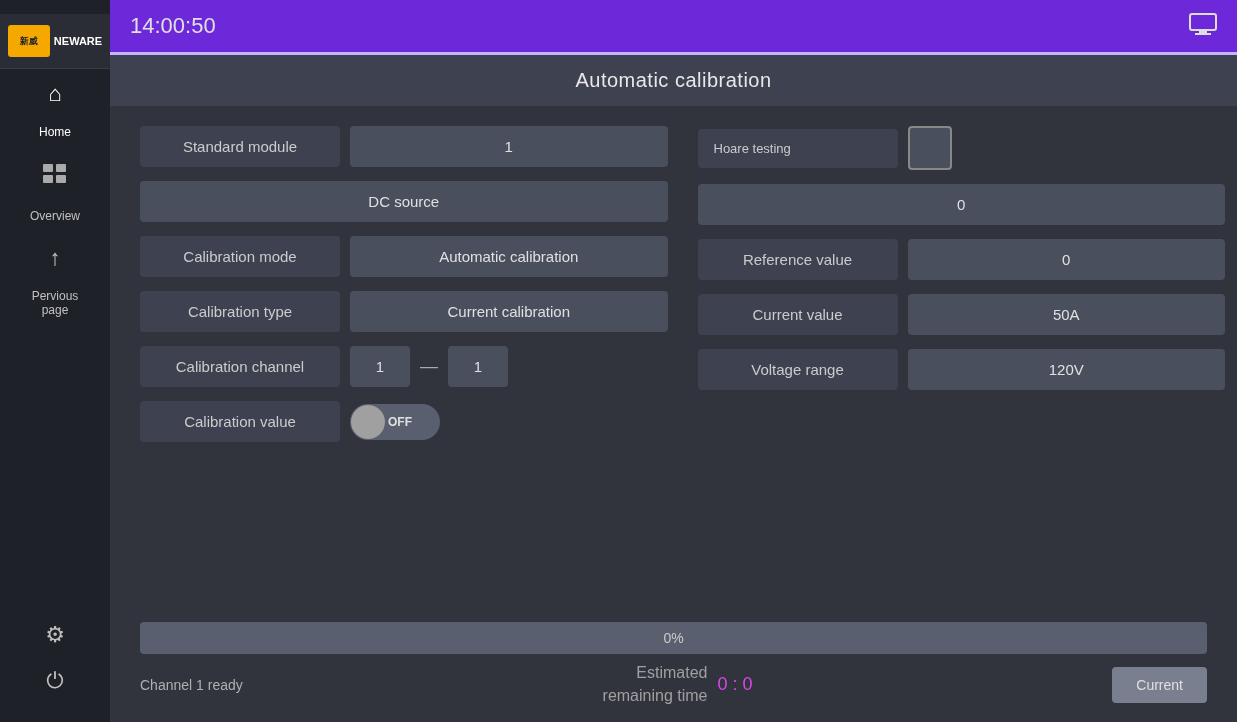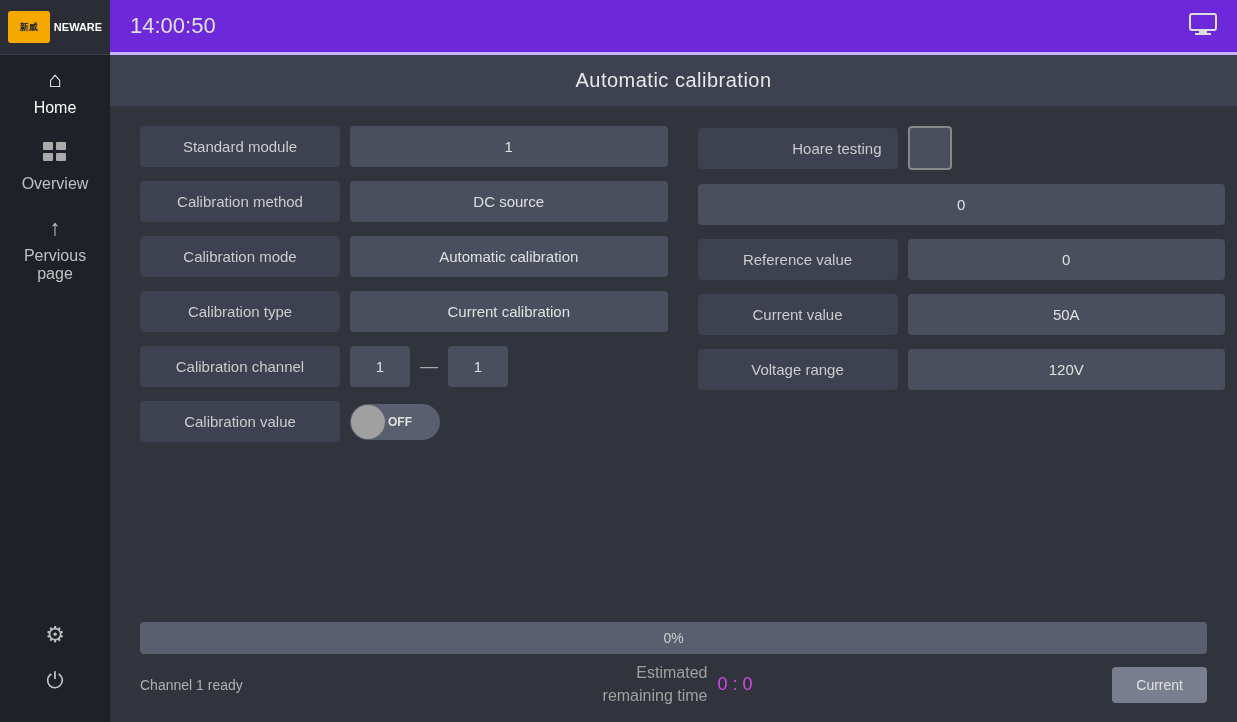--- a/index.html
+++ b/index.html
@@ -13,21 +13,21 @@
       display: flex;
     }
 
     
     .sidebar {
       width: 110px;
       background: #1e2128;
       display: flex;
       flex-direction: column;
       align-items: center;
-      padding-top: 0;
+      padding-top: 14px;
       flex-shrink: 0;
     }
     .sidebar-logo {
       width: 110px;
       height: 55px;
       background: #2a2d35;
       display: flex;
       align-items: center;
       justify-content: center;
       border-bottom: 1px solid #3a3d45;
@@ -54,22 +54,22 @@
       width: 100%;
       display: flex;
       flex-direction: column;
       align-items: center;
       padding: 14px 0 10px;
       cursor: pointer;
       color: #c0c0c0;
     }
     .sidebar-item.active { color: #fff; }
     .sidebar-item-label {
-      font-size: 16px;
-      margin-top: 8px;
+      font-size: 12px;
+      margin-top: 20px;
       text-align: center;
     }
     .sidebar-icon {
       font-size: 22px;
       line-height: 1;
     }
     .sidebar-spacer { flex: 1; }
     .sidebar-bottom {
       width: 100%;
       display: flex;
@@ -196,24 +196,24 @@
     
     .hoare-row {
       display: flex;
       align-items: center;
       gap: 10px;
     }
     .hoare-label {
       background: #3d4150;
       border-radius: 4px;
       padding: 12px 16px;
-      font-size: 15px;
+      font-size: 13px;
       color: #ccc;
       width: 200px;
-      text-align: right;
+      text-align: left;
       flex-shrink: 0;
     }
     .hoare-checkbox {
       width: 44px;
       height: 44px;
       border: 2px solid #888;
       border-radius: 4px;
       background: #4a4f5e;
       display: flex;
       align-items: center;
@@ -375,21 +375,20 @@
     <div class="form-area">
 
       <div class="form-left">
 
         <div class="form-row">
           <div class="field-label">Standard module</div>
           <div class="field-value field-value-wide">1</div>
         </div>
 
         <div class="form-row">
-          <div class="field-label">Calibration method</div>
           <div class="field-value field-value-wide">DC source</div>
         </div>
 
         <div class="form-row">
           <div class="field-label">Calibration mode</div>
           <div class="field-value field-value-wide">Automatic calibration</div>
         </div>
 
         <div class="form-row">
           <div class="field-label">Calibration type</div>

